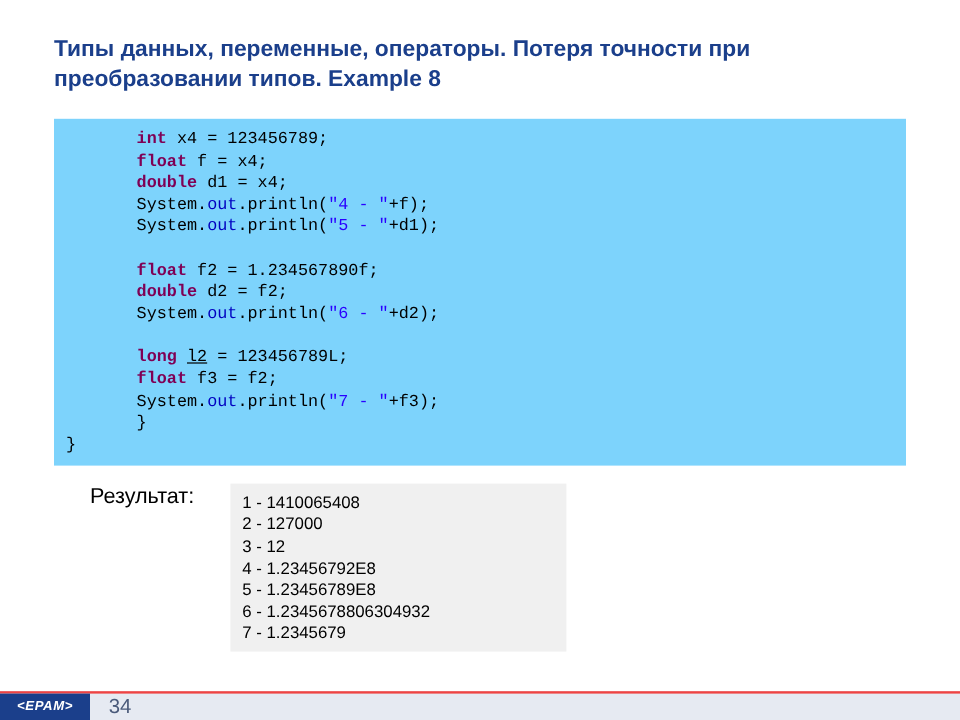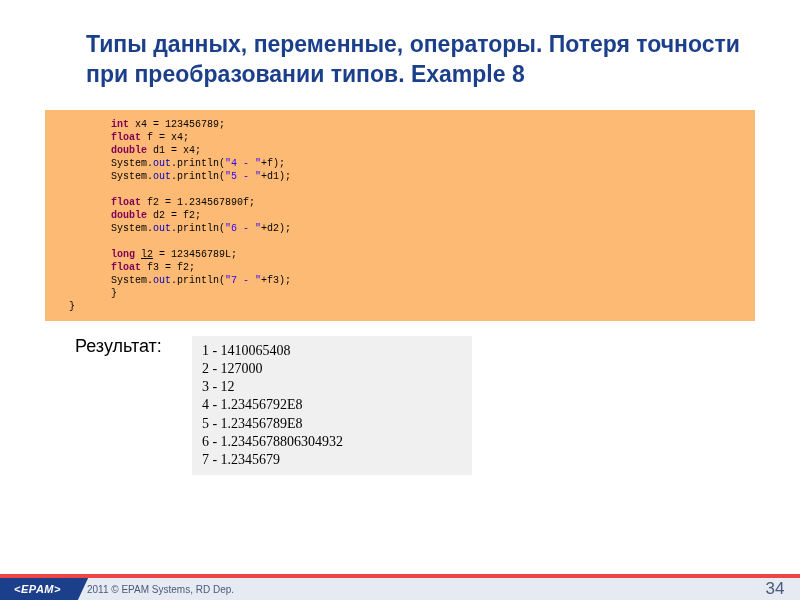--- a/index.html
+++ b/index.html
@@ -15,65 +15,64 @@
   .slide {
     width: 800px;
     height: 600px;
     position: relative;
     box-sizing: border-box;
   }
   .title {
     padding: 30px 20px 10px 45px;
     color: #1b3f8b;
     font-weight: bold;
-    font-size: 23px;
+    font-size: 19px;
     line-height: 1.3;
-    margin-left: 41px;
   }
   .code-block {
     margin: 10px 45px 0 45px;
-    background: #fdba74;
+    background: #7dd3fc;
     font-family: "Courier New", monospace;
-    font-size: 10px;
+    font-size: 14px;
     line-height: 1.3;
-    padding: 8px 24px;
+    padding: 8px 10px;
     white-space: pre;
     color: #000;
   }
   .kw { color: #7f0055; font-weight: bold; }
   .field { color: #0000c0; }
   .str { color: #2a00ff; }
   .result-row {
     display: flex;
     align-items: flex-start;
     margin: 15px 45px 16px 75px;
   }
   .result-label {
     font-size: 18px;
     color: #000;
     margin-right: 30px;
     padding-top: 0px;
   }
   .result-block {
     background: #f0f0f0;
-    font-family: Liberation Serif, serif;
+    font-family: Liberation Sans, sans-serif;
     font-size: 14px;
     line-height: 1.3;
     padding: 6px 10px;
     white-space: pre;
     color: #000;
     width: 260px;
   }
   .footer {
     position: absolute;
     bottom: 0;
     left: 0;
     right: 0;
     height: 22px;
-    border-top: 4px solid #ef4444;
+    border-top: 2px solid #ef4444;
     background: #e6eaf2;
     display: flex;
     align-items: stretch;
     font-size: 10px;
     color: #5a6a8a;
   }
   .footer-left {
     width: 75px;
     background: #1b3f8b;
     display: flex;
@@ -146,21 +145,18 @@
 4 - 1.23456792E8
 5 - 1.23456789E8
 6 - 1.2345678806304932
 7 - 1.2345679</div>
   </div>
 
   <div class="footer">
     <div class="footer-left">
       <span class="logo">&lt;EPAM&gt;</span>
     </div>
-    <div class="footer-mid">
-      <span>2011 © EPAM Systems, RD Dep.</span>
-    </div>
     <div class="footer-right">
       <span>34</span>
     </div>
   </div>
 
 </div>
 
 </body></html>

